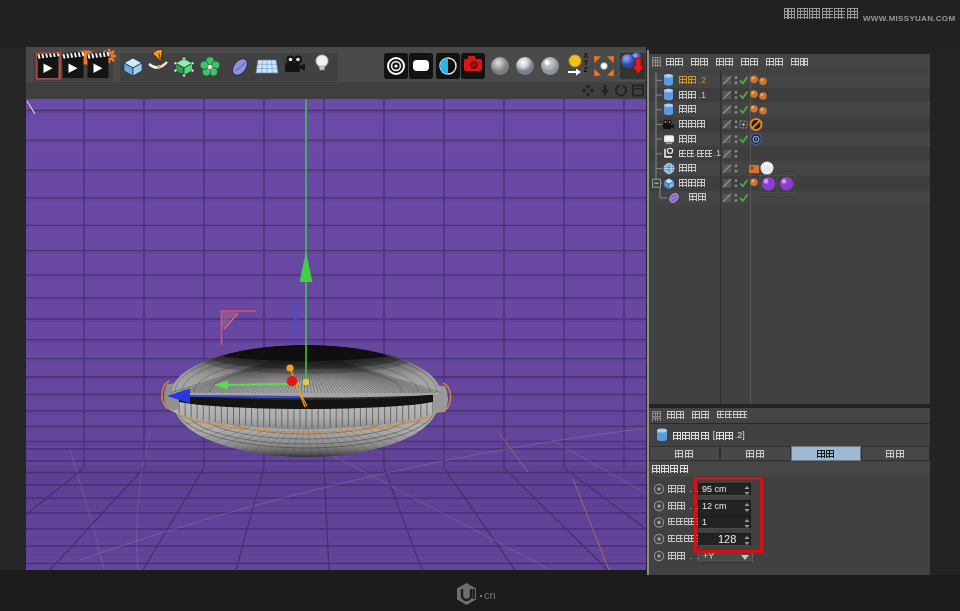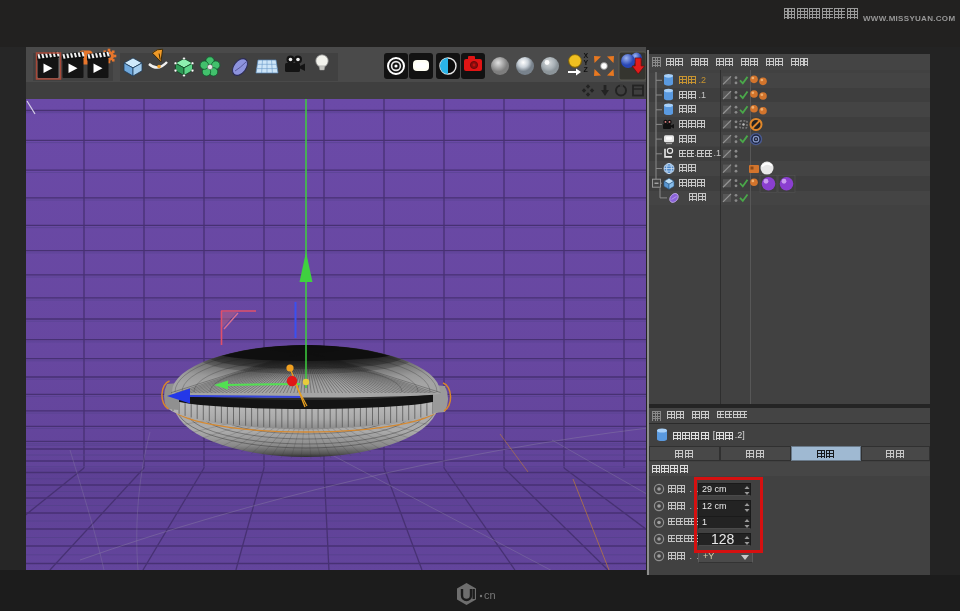--- a/index.html
+++ b/index.html
@@ -752,21 +752,21 @@
     <circle cx="10" cy="77" r="4.6" fill="none" stroke="#909090" stroke-width="1.2"></circle>
     <circle cx="10" cy="77" r="1.8" fill="#a0a0a0"></circle>
     <circle cx="10" cy="94" r="4.6" fill="none" stroke="#909090" stroke-width="1.2"></circle>
     <circle cx="10" cy="94" r="1.8" fill="#a0a0a0"></circle>
   </svg>
 <div class="ab row" style="left:668px;top:484.5px;color:#c2c2c2;">
     <i class="z g9"></i>
     <i class="z g9"></i>
     <span class="t9" style="margin-left:3px;letter-spacing:1px;">. .</span>
   </div>
-<div class="ab" style="left:698px;top:482.5px;width:53px;height:13px;background:#232323;border:1px solid #1a1a1a;border-bottom-color:#4a4a4a;box-sizing:border-box;color:#e8e8e8;font-size:9px;line-height:11px;padding-left:3px;">29 cm</div>
+<div class="ab" style="left:698px;top:482.5px;width:53px;height:13px;background:#232323;border:1px solid #1a1a1a;border-bottom-color:#4a4a4a;box-sizing:border-box;color:#e8e8e8;font-size:9px;line-height:11px;padding-left:3px;">95 cm</div>
 <div class="ab" style="left:743px;top:482.5px;width:8px;height:13px;"><svg width="8" height="13">
       <polygon points="4,2 1.5,5 6.5,5" fill="#9a9a9a"></polygon>
       <polygon points="4,11 1.5,8 6.5,8" fill="#9a9a9a"></polygon>
     </svg></div>
 <div class="ab row" style="left:668px;top:501.5px;color:#c2c2c2;">
     <i class="z g9"></i>
     <i class="z g9"></i>
     <span class="t9" style="margin-left:3px;letter-spacing:1px;">. .</span>
   </div>
 <div class="ab" style="left:698px;top:499.5px;width:53px;height:28px;background:#232323;border:1px solid #1a1a1a;border-bottom-color:#4a4a4a;box-sizing:border-box;color:#e8e8e8;font-size:9px;line-height:11px;padding-left:3px;">12 cm</div>
@@ -784,21 +784,21 @@
 <div class="ab" style="left:743px;top:516.0px;width:8px;height:13px;"><svg width="8" height="13">
       <polygon points="4,2 1.5,5 6.5,5" fill="#9a9a9a"></polygon>
       <polygon points="4,11 1.5,8 6.5,8" fill="#9a9a9a"></polygon>
     </svg></div>
 <div class="ab row" style="left:668px;top:534.5px;color:#c2c2c2;">
     <i class="z g8"></i>
     <i class="z g8"></i>
     <i class="z g8"></i>
     <i class="z g8"></i>
   </div>
-<div class="ab" style="left:698px;top:532.5px;width:53px;height:13px;background:#232323;border:1px solid #1a1a1a;border-bottom-color:#4a4a4a;box-sizing:border-box;color:#e8e8e8;font-size:14px;line-height:11px;padding-left:12px;">128</div>
+<div class="ab" style="left:698px;top:532.5px;width:53px;height:13px;background:#232323;border:1px solid #1a1a1a;border-bottom-color:#4a4a4a;box-sizing:border-box;color:#e8e8e8;font-size:11px;line-height:11px;padding-left:19px;">128</div>
 <div class="ab" style="left:743px;top:532.5px;width:8px;height:13px;"><svg width="8" height="13">
       <polygon points="4,2 1.5,5 6.5,5" fill="#9a9a9a"></polygon>
       <polygon points="4,11 1.5,8 6.5,8" fill="#9a9a9a"></polygon>
     </svg></div>
 <div class="ab row" style="left:668px;top:551.5px;color:#c2c2c2;">
     <i class="z g9"></i>
     <i class="z g9"></i>
     <span class="t9" style="margin-left:3px;letter-spacing:1px;">. .</span>
   </div>
 <div class="ab" style="left:698px;top:549.5px;width:55px;height:13px;background:#4a4a4a;border:1px solid #5c5c5c;border-bottom-color:#333;box-sizing:border-box;color:#d8cfa8;font-size:9px;line-height:11px;padding-left:4px;">+Y<svg style="position:absolute;right:3px;top:4px;" width="8" height="6">

